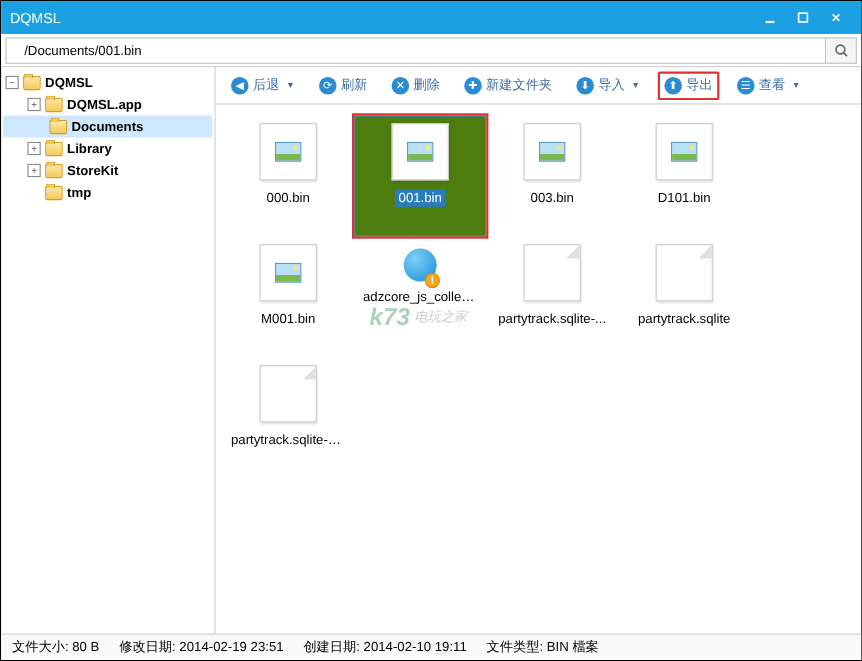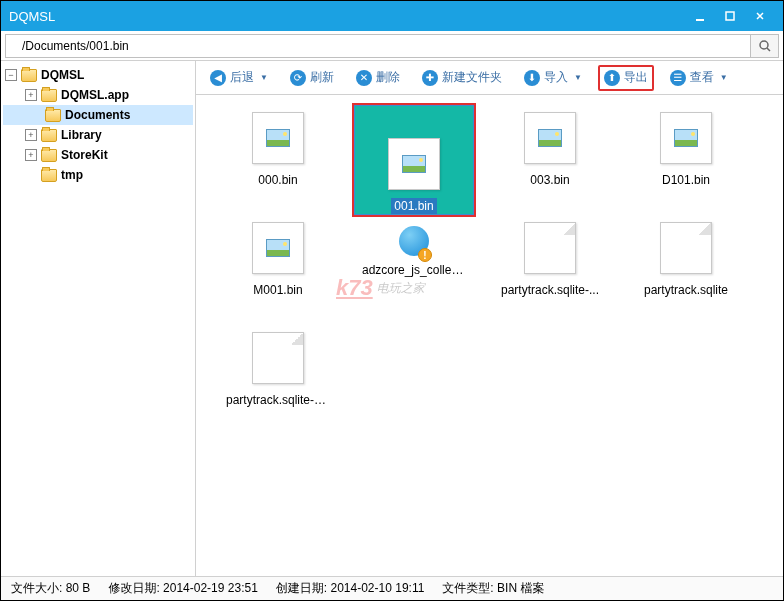--- a/index.html
+++ b/index.html
@@ -29,35 +29,35 @@
 
 .content { flex: 1; display: flex; flex-direction: column; }
 .toolbar { height: 34px; border-bottom: 1px solid #d0d0d0; display: flex; align-items: center; padding: 0 8px; gap: 10px; }
 .tool-btn { display: flex; align-items: center; gap: 4px; height: 26px; padding: 0 6px; cursor: pointer; border-radius: 2px; }
 .tool-btn.highlighted { border: 2px solid #e03030; padding: 0 4px; }
 .tool-icon { width: 16px; height: 16px; border-radius: 50%; background: #2a8dd4; display: flex; align-items: center; justify-content: center; color: #fff; font-size: 10px; flex-shrink: 0; }
 .tool-label { color: #3a6ea5; font-size: 12px; }
 .tool-dd { color: #3a6ea5; font-size: 8px; margin-left: 2px; }
 
 .filegrid { flex: 1; padding: 10px 6px; display: flex; flex-wrap: wrap; align-content: flex-start; gap: 0; overflow: auto; position: relative; }
-.file-item { width: 120px; height: 110px; display: flex; flex-direction: column; align-items: center; justify-content: flex-start; padding-top: 6px; cursor: pointer; border: 1px solid transparent; margin-left: 16px; }
-.file-item.selected { background: #14b8a6; border: 1px solid #3a8dd0; justify-content: flex-end; }
+.file-item { width: 120px; height: 110px; display: flex; flex-direction: column; align-items: center; justify-content: flex-start; padding-top: 6px; cursor: pointer; border: 1px solid transparent; }
+.file-item.selected { background: #4d7c0f; border: 1px solid #3a8dd0; }
 .file-item.highlighted { outline: 2px solid #e03030; }
 .file-thumb { width: 52px; height: 52px; background: #fff; border: 1px solid #c8c8c8; box-shadow: 1px 1px 2px rgba(0,0,0,0.15); display: flex; align-items: center; justify-content: center; margin-bottom: 8px; position: relative; }
 .file-thumb.plain::after { content: ""; position: absolute; top: 0; right: 0; width: 12px; height: 12px; background: linear-gradient(135deg, transparent 50%, #e0e0e0 50%); }
 .img-glyph { width: 24px; height: 18px; background: linear-gradient(to bottom, #b8e0f8 60%, #7ab850 60%); border: 1px solid #5a9bc4; position: relative; }
 .img-glyph::after { content: ""; position: absolute; top: 2px; right: 2px; width: 4px; height: 4px; background: #ffe46b; border-radius: 50%; }
 .file-name { font-size: 12px; text-align: center; max-width: 110px; overflow: hidden; text-overflow: ellipsis; white-space: nowrap; padding: 1px 3px; }
 .file-item.selected .file-name { background: #2a7ac0; color: #fff; }
 .penguin-icon { width: 36px; height: 40px; position: relative; }
 .penguin-icon .body { width: 30px; height: 30px; background: radial-gradient(circle at 35% 30%, #7dcff5, #1a8cd8); border-radius: 50%; position: absolute; top: 4px; left: 3px; }
 .penguin-icon .badge { width: 14px; height: 14px; background: #f5a623; border-radius: 50%; position: absolute; bottom: 0; right: 0; border: 1px solid #d48806; display: flex; align-items: center; justify-content: center; color: #fff; font-size: 10px; font-weight: bold; }
 
 .watermark { position: absolute; top: 180px; left: 140px; opacity: 0.35; font-size: 14px; color: #666; font-style: italic; pointer-events: none; display: flex; align-items: center; gap: 4px; }
-.watermark .wlogo { font-size: 22px; font-weight: bold; color: #ef4444; text-decoration: underline; }
+.watermark .wlogo { font-size: 22px; font-weight: bold; color: #15803d; }
 
 .statusbar { height: 24px; border-top: 1px solid #d0d0d0; display: flex; align-items: center; padding: 0 10px; gap: 18px; background: #fafafa; font-size: 12px; }
 </style>
 </head>
 <body>
 
 <div class="titlebar">
   <div class="title">DQMSL</div>
   <div class="win-controls">
     <div class="win-btn">

